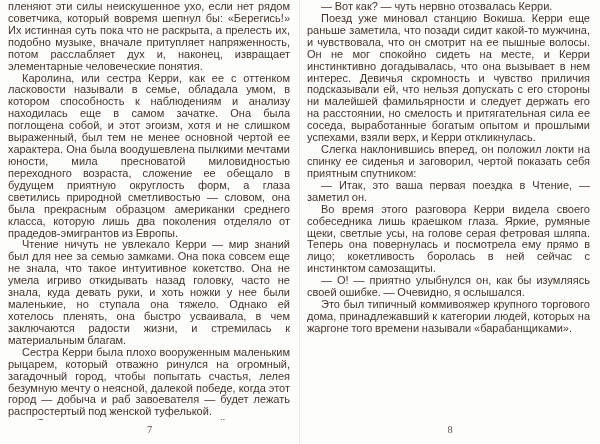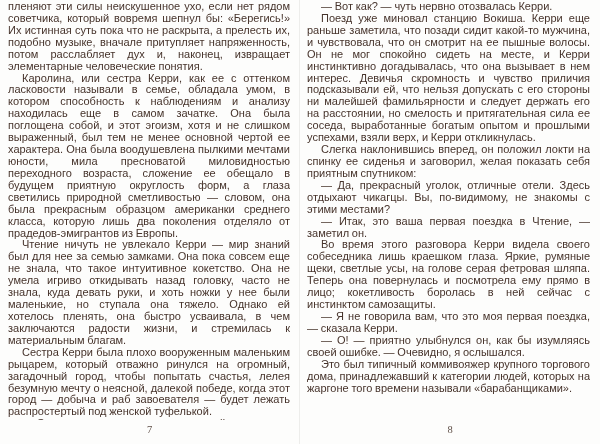--- a/index.html
+++ b/index.html
@@ -65,23 +65,21 @@
         <p class="para">Чтение ничуть не увлекало Керри — мир знаний был для нее за семью замками. Она пока совсем еще не знала, что такое интуитивное кокетство. Она не умела игриво откидывать назад головку, часто не знала, куда девать руки, и хоть ножки у нее были маленькие, но ступала она тяжело. Однако ей хотелось пленять, она быстро усваивала, в чем заключаются радости жизни, и стремилась к материальным благам.</p>
         <p class="para">Сестра Керри была плохо вооруженным маленьким рыцарем, который отважно ринулся на огромный, загадочный город, чтобы попытать счастья, лелея безумную мечту о неясной, далекой победе, когда этот город — добыча и раб завоевателя — будет лежать распростертый под женской туфелькой.</p>
         <p class="para">— Это, — проговорил над ее ухом чей-то голос, — один из красивейших маленьких курортов штата Висконсин.</p>
       </div>
     <div class="page-number">7</div>
   </div>
   <div class="page right">
     <div class="page-text">
         <p class="para">— Вот как? — чуть нервно отозвалась Керри.</p>
         <p class="para">Поезд уже миновал станцию Вокиша. Керри еще раньше заметила, что позади сидит какой-то мужчина, и чувствовала, что он смотрит на ее пышные волосы. Он не мог спокойно сидеть на месте, и Керри инстинктивно догадывалась, что она вызывает в нем интерес. Девичья скромность и чувство приличия подсказывали ей, что нельзя допускать с его стороны ни малейшей фамильярности и следует держать его на расстоянии, но смелость и притягательная сила ее соседа, выработанные богатым опытом и прошлыми успехами, взяли верх, и Керри откликнулась.</p>
-        <p class="para">Слегка наклонившись вперед, он положил локти на спинку ее сиденья и заговорил, желая показать себя приятным спутником:</p>
-        <p class="para">— Да, прекрасный уголок, отличные отели. Здесь отдыхают чикагцы. Вы, по-видимому, не знакомы с этими местами?</p>
+        <p class="para">Слегка наклонившись вперед, он положил локти на спинку ее сиденья и заговорил, чертой показать себя приятным спутником:</p>
         <p class="para">— Итак, это ваша первая поездка в Чтение, — заметил он.</p>
         <p class="para">Во время этого разговора Керри видела своего собеседника лишь краешком глаза. Яркие, румяные щеки, светлые усы, на голове серая фетровая шляпа. Теперь она повернулась и посмотрела ему прямо в лицо; кокетливость боролась в ней сейчас с инстинктом самозащиты.</p>
-        <p class="para">— Я не говорила вам, что это моя первая поездка, — сказала Керри.</p>
         <p class="para">— О! — приятно улыбнулся он, как бы изумляясь своей ошибке. — Очевидно, я ослышался.</p>
         <p class="para">Это был типичный коммивояжер крупного торгового дома, принадлежавший к категории людей, которых на жаргоне того времени называли «барабанщиками».</p>
       </div>
     <div class="page-number">8</div>
   </div>
 </div>
 
 </body></html>

